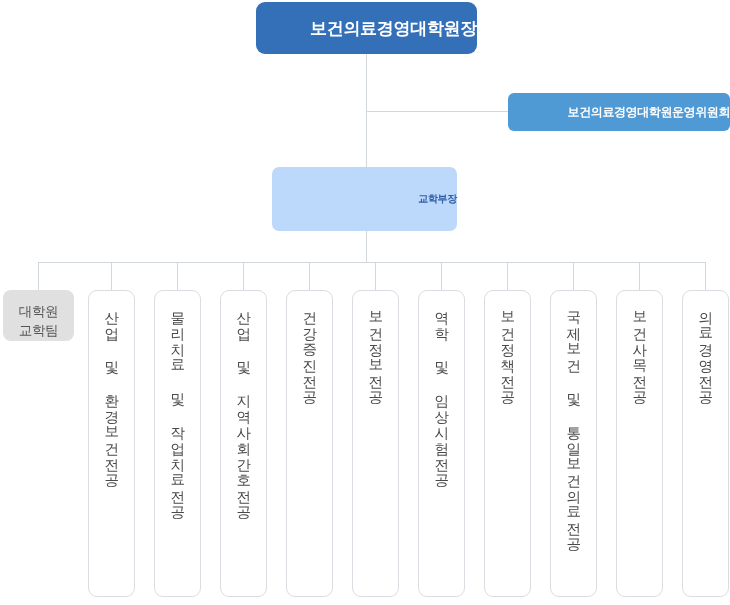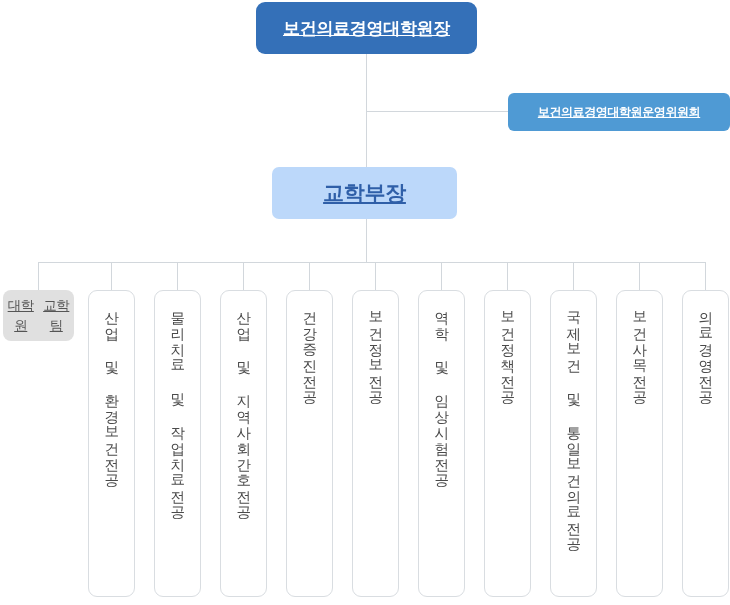--- a/index.html
+++ b/index.html
@@ -25,23 +25,22 @@
   }
   .vline { width: 1px; }
   .hline { height: 1px; }
 
   
   .node {
     position: absolute;
     box-sizing: border-box;
     display: flex;
     align-items: center;
-    justify-content: center;
+    justify-content: flex-end;
     text-align: center;
-    text-decoration: underline;
   }
 
   .node-director {
     left: 256px;
     top: 2px;
     width: 221px;
     height: 52px;
     background: #3470b8;
     border-radius: 9px;
     color: #ffffff;
@@ -60,42 +59,42 @@
     color: #ffffff;
     font-size: 12px;
     font-weight: bold;
     letter-spacing: -0.4px;
   }
 
   .node-vicedirector {
     left: 272px;
     top: 167px;
     width: 185px;
-    height: 52px;
+    height: 64px;
     background: #bcd8fa;
     border-radius: 7px;
     color: #2f5fa8;
-    font-size: 21px;
+    font-size: 10px;
     font-weight: bold;
     letter-spacing: -0.3px;
   }
 
   
   .node-team {
     left: 3px;
     top: 290px;
     width: 71px;
     height: 51px;
     background: #e0e0e0;
     border-radius: 8px;
     color: #555555;
     font-size: 13.5px;
     line-height: 1.45;
     letter-spacing: -0.4px;
-    flex-direction: row;
+    flex-direction: column;
   }
 
   .dept {
     position: absolute;
     top: 290px;
     height: 307px;
     box-sizing: border-box;
     background: #ffffff;
     border: 1px solid #d9dde1;
     border-radius: 9px;

